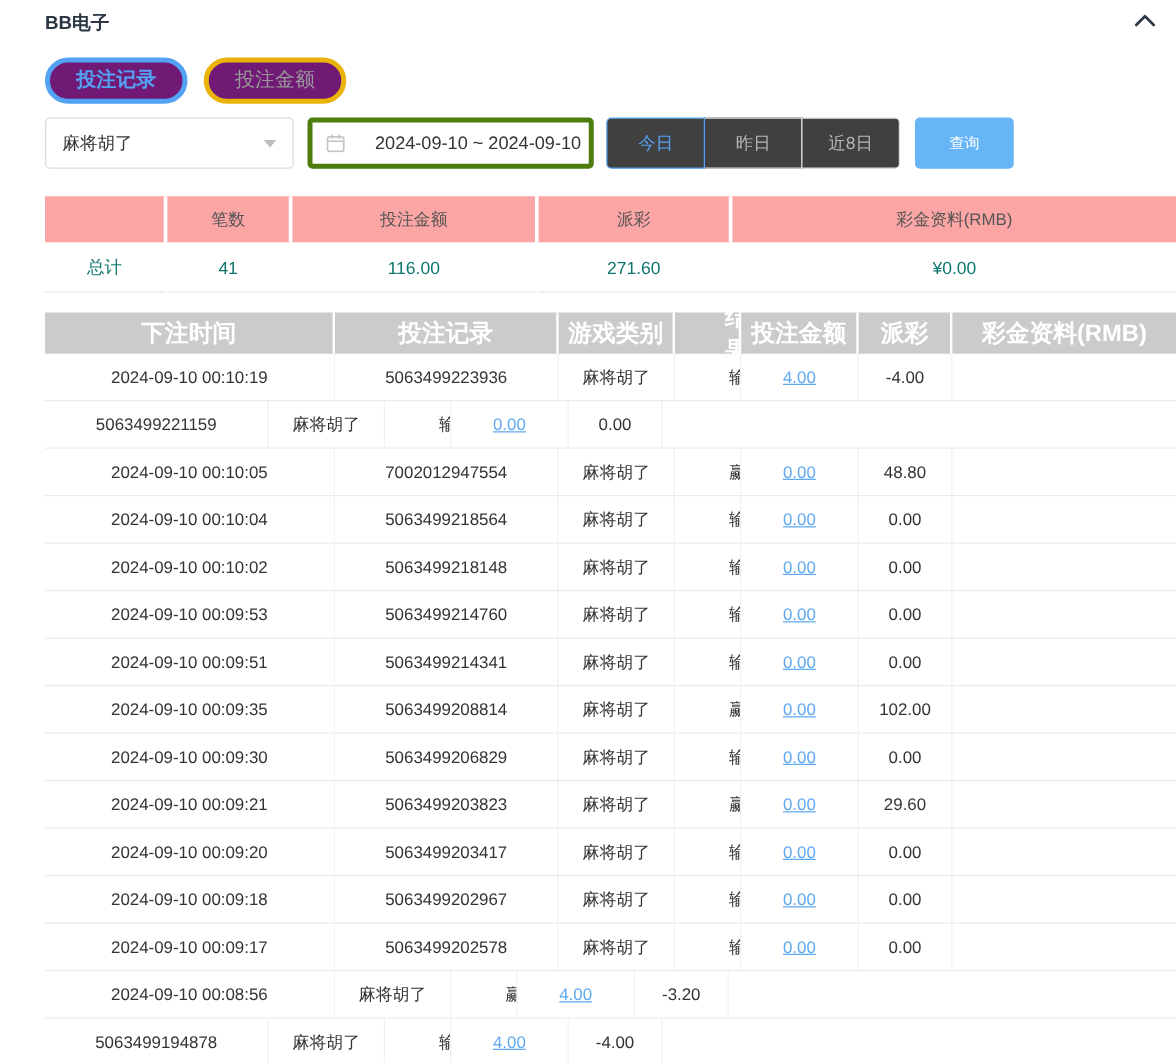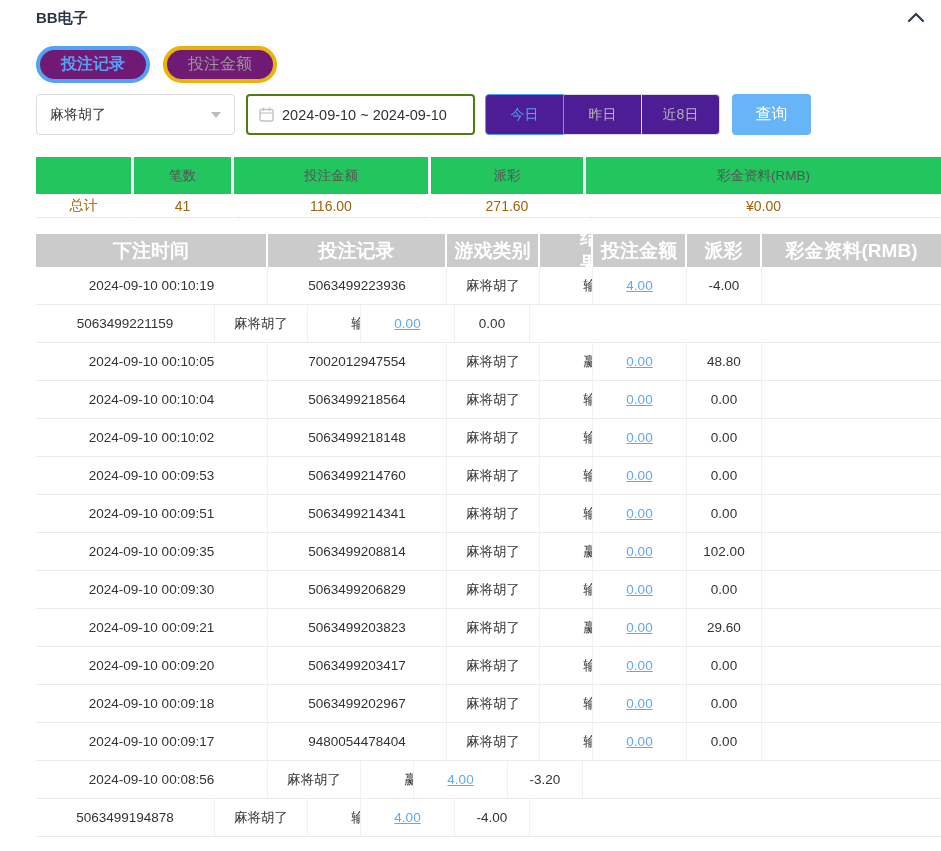--- a/index.html
+++ b/index.html
@@ -28,46 +28,46 @@
 
   
   .filters { margin-top:11px; display:flex; align-items:center; }
   .select-box {
     width:199px; height:41px; border:1px solid #dcdcdc; border-radius:4px;
     display:flex; align-items:center; justify-content:space-between;
     padding:0 13px; font-size:14px; color:#333; cursor:pointer; background:#fff;
   }
   .caret-down { width:0; height:0; border-left:5px solid transparent; border-right:5px solid transparent; border-top:6px solid #bdbdbd; }
   .date-box {
-    margin-left:11px; width:229px; height:41px; border:2px solid #4d7c0f; border-radius:4px;
-    display:flex; align-items:center; gap:8px; padding:0 11px;
+    margin-left:11px; width:229px; height:41px; border:4px solid #4d7c0f; border-radius:4px;
+    display:flex; align-items:center; gap:24px; padding:0 11px;
     font-size:14.5px; color:#333; cursor:pointer; background:#fff; white-space:nowrap;
   }
   .seg-group { margin-left:10px; display:flex; }
   .seg {
-    width:79px; height:41px; background:#4c1d95; border:1px solid #dcdcdc; margin-left:-1px;
+    width:79px; height:41px; background:#404040; border:1px solid #dcdcdc; margin-left:-1px;
     display:flex; align-items:center; justify-content:center;
     font-size:14px; color:#b5b5b5; cursor:pointer;
   }
   .seg:first-child { margin-left:0; border-radius:4px 0 0 4px; }
   .seg:last-child  { border-radius:0 4px 4px 0; }
   .seg.active { border-color:#54a2f3; color:#54a2f3; position:relative; z-index:1; }
   .query-btn {
     margin-left:12px; width:79px; height:41px; background:#67b5f6; border:none; border-radius:4px;
-    color:#fff; font-size:16px; cursor:pointer; display:flex; align-items:center; justify-content:center;
+    color:#fff; font-size:12px; cursor:pointer; display:flex; align-items:center; justify-content:center;
     font-family:inherit;
   }
 
   
   .summary { margin-top:22px; }
   .sum-row { display:flex; }
   .sum-cell { display:flex; align-items:center; justify-content:center; }
-  .sum-head .sum-cell { height:37px; background:#22c55e; border-right:3px solid #fff; font-size:13.5px; color:#555; }
+  .sum-head .sum-cell { height:37px; background:#fca5a5; border-right:3px solid #fff; font-size:13.5px; color:#555; }
   .sum-head .sum-cell:last-child { border-right:none; }
-  .sum-body .sum-cell { height:24px; background:#fff; border-right:3px solid #fff; border-bottom:1px solid #e8e8e8; font-size:14px; color:#a16207; }
+  .sum-body .sum-cell { height:40px; background:#fff; border-right:3px solid #fff; border-bottom:1px solid #e8e8e8; font-size:14px; color:#0f766e; }
   .sum-body .sum-cell:last-child { border-right:none; }
   .sc-label  { width:98px; }
   .sc-count  { width:100px; }
   .sc-bet    { width:197px; }
   .sc-payout { width:155px; }
   .sc-bonus  { flex:1; }
 
   
   .records { margin-top:16px; }
   .rec-head { display:flex; height:33px; }
@@ -313,21 +313,21 @@
     <div class="cell c-result">输</div>
     <div class="cell c-bet">
             <span class="bet-link">0.00</span>
           </div>
     <div class="cell c-payout">0.00</div>
     <div class="cell c-bonus"></div>
   </div>
 
   <div class="rec-row">
     <div class="cell c-time">2024-09-10 00:09:17</div>
-    <div class="cell c-order">9480054478404</div>
+    <div class="cell c-order">5063499202578</div>
     <div class="cell c-game">麻将胡了</div>
     <div class="cell c-result">输</div>
     <div class="cell c-bet">
             <span class="bet-link">0.00</span>
           </div>
     <div class="cell c-payout">0.00</div>
     <div class="cell c-bonus"></div>
   </div>
 
   <div class="rec-row">

